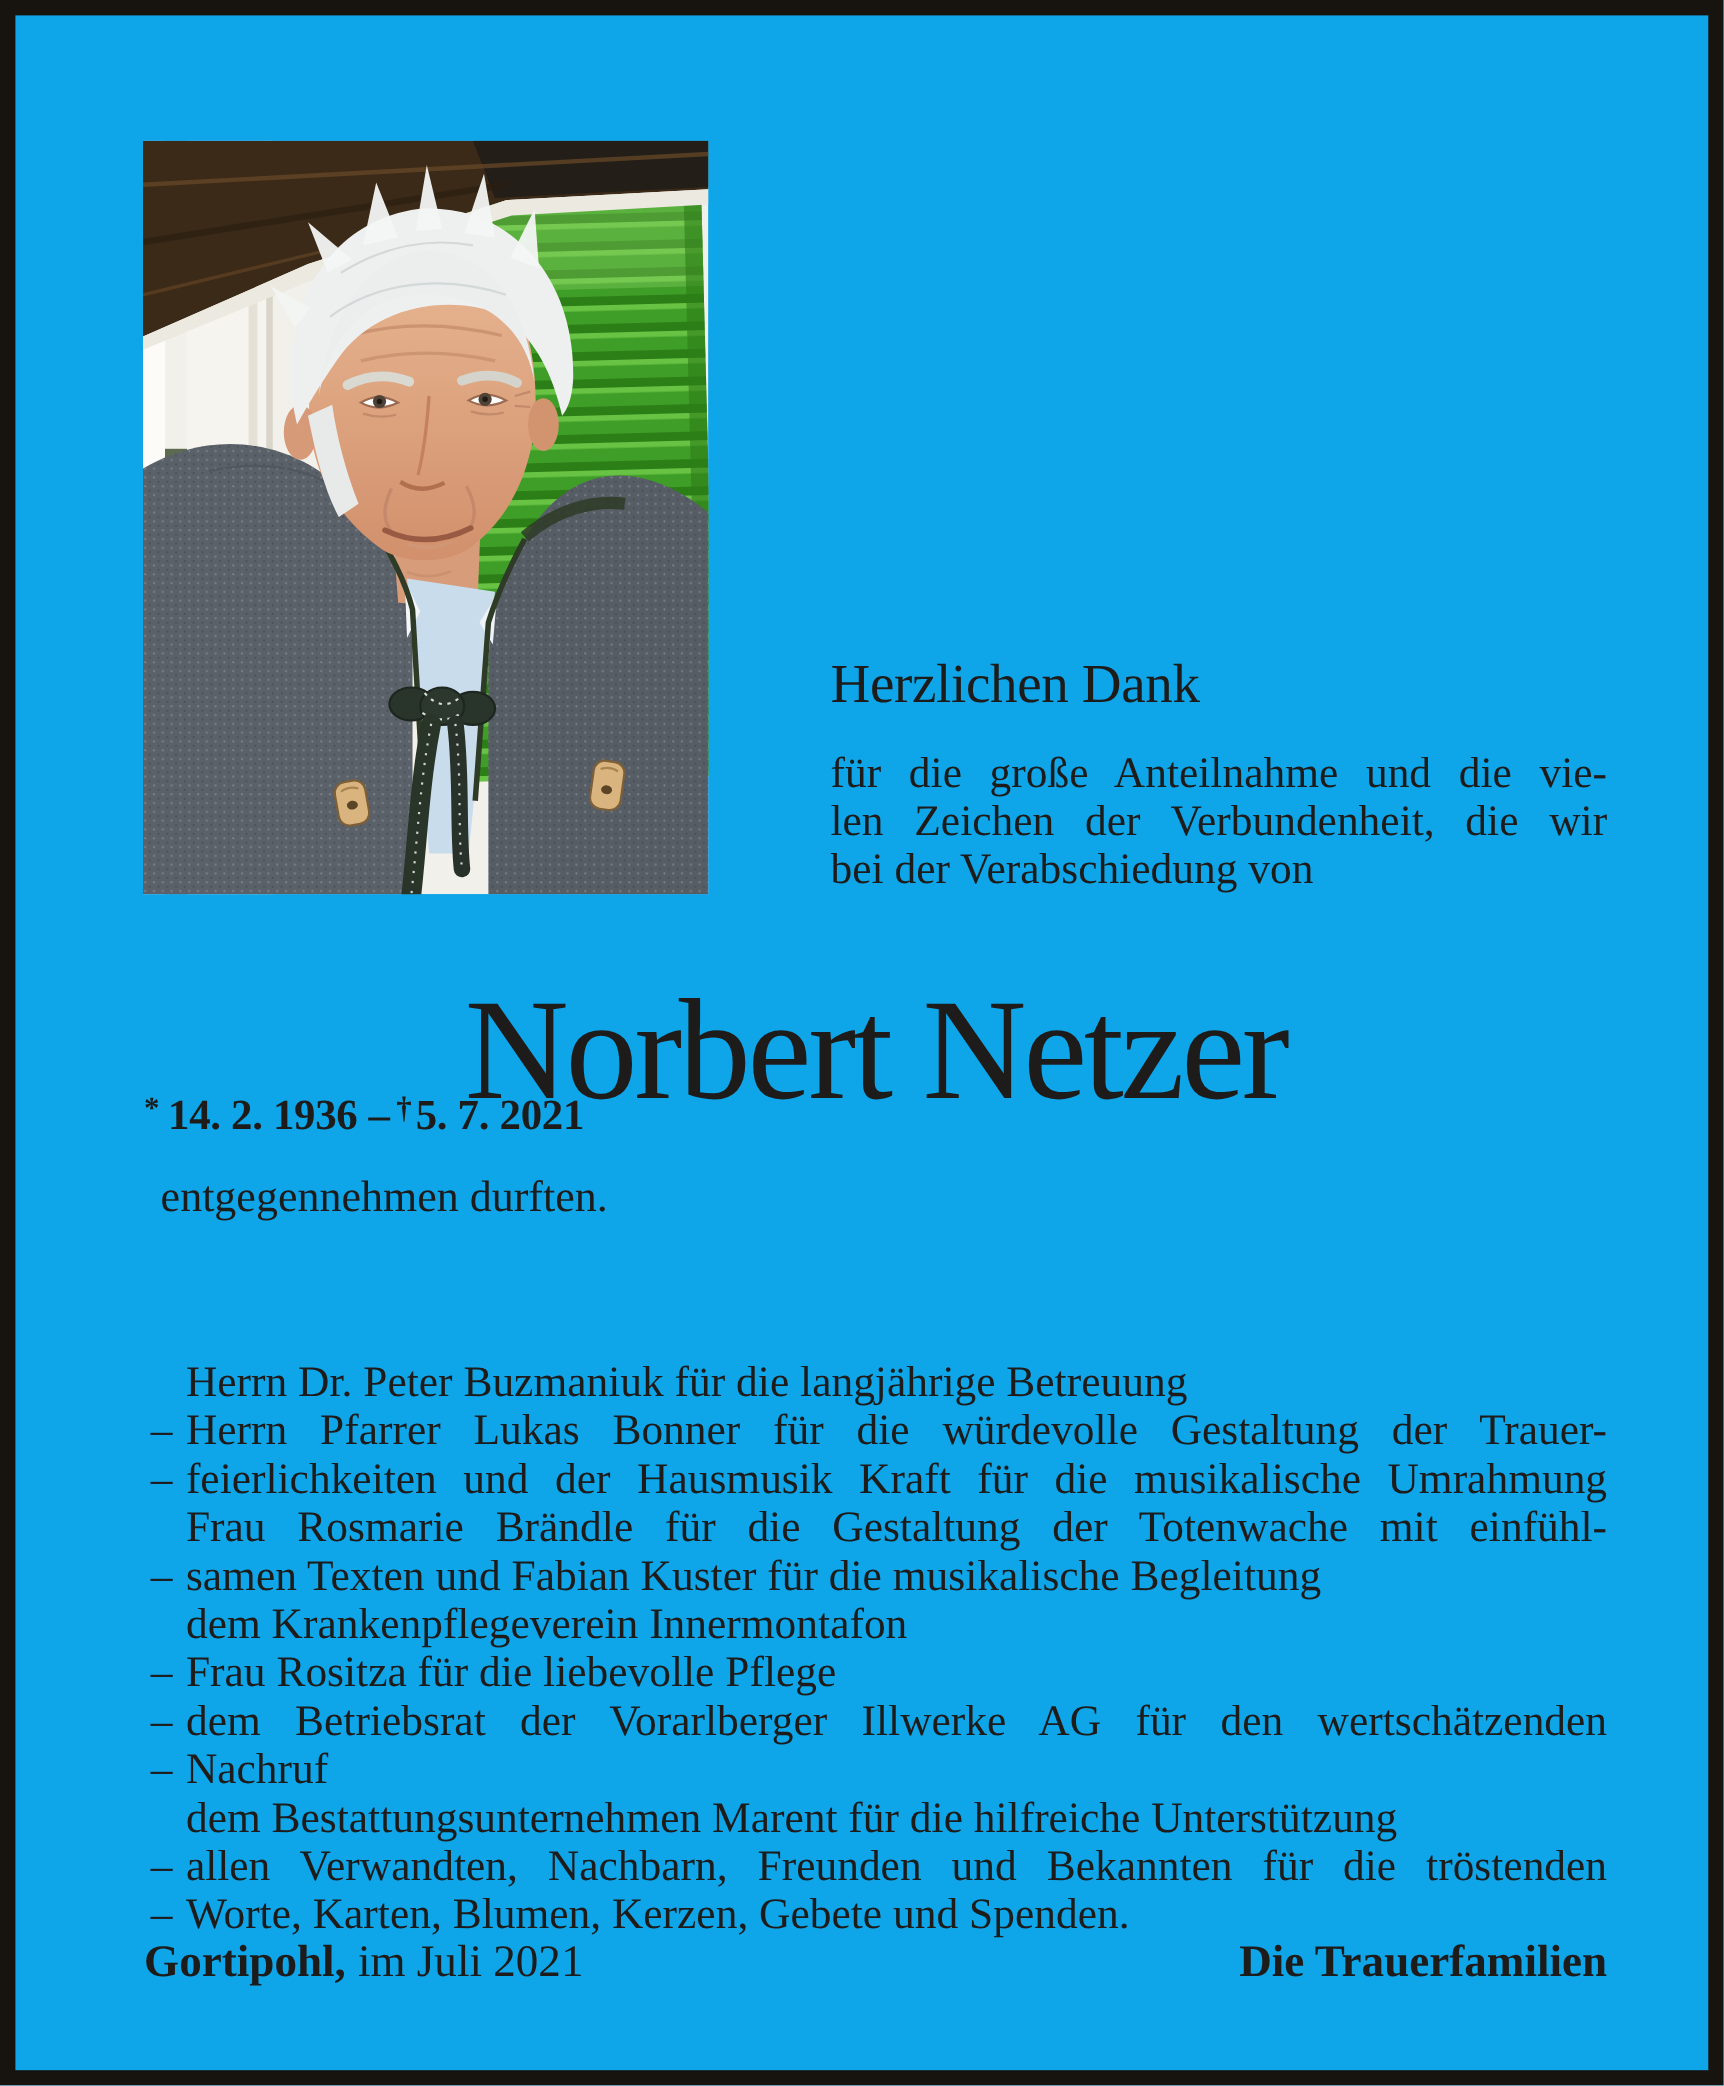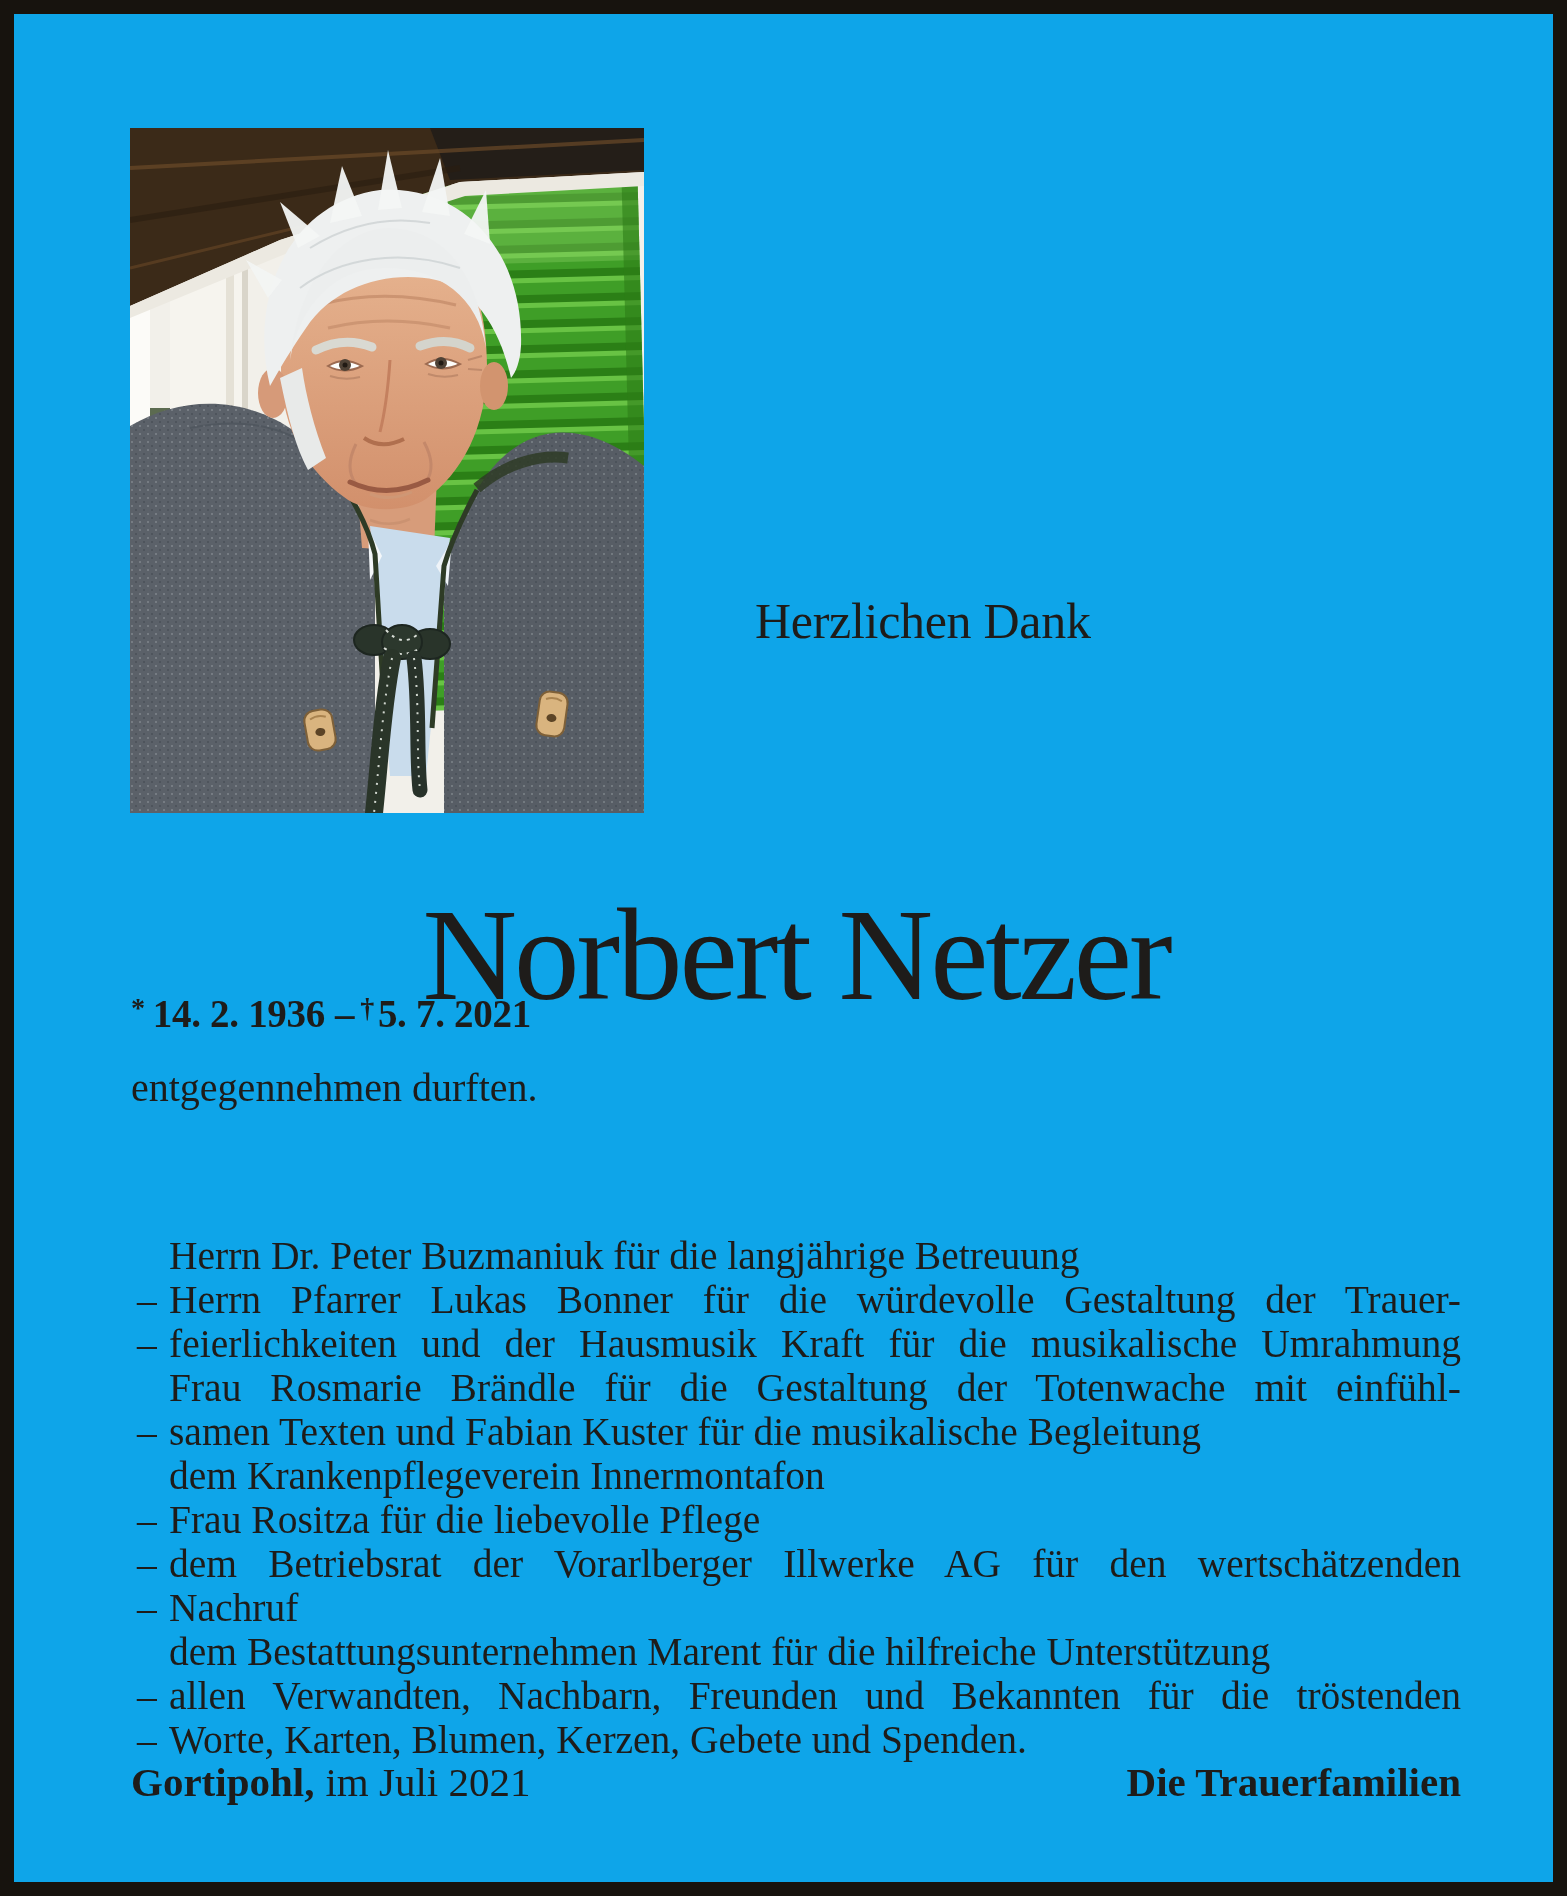--- a/index.html
+++ b/index.html
@@ -25,21 +25,21 @@
   .name{position:absolute;left:117px;top:830px;width:1330px;text-align:center;
         font-size:131px;line-height:144px;letter-spacing:-3px;white-space:nowrap;margin-top:39px;}
 
   .dates{position:absolute;left:117px;top:970px;width:1330px;text-align:left;
          font-size:39px;line-height:47px;font-weight:bold;letter-spacing:-0.3px;}
   .dates .sym{font-size:0.72em;vertical-align:0.34em;}
   .dates .sep{margin:0 6px 0 10px;}
   .dates .d2{margin-left:4px;}
   .dates .d1{margin-left:8px;}
 
-  .closing{position:absolute;left:117px;top:1052px;font-size:40px;line-height:44px;}
+  .closing{position:absolute;left:132px;top:1052px;font-size:40px;line-height:44px;}
   .thanks-heading{position:absolute;left:117px;top:1142px;font-size:40px;line-height:44px;}
 
   .thanks-list{position:absolute;left:117px;top:1204px;width:1330px;font-size:39.5px;line-height:44px;margin-top:16px;}
   .li{position:relative;}
   .li .line{padding-left:38px;white-space:nowrap;}
   .li .line.j{white-space:normal;text-align:justify;text-align-last:justify;}
   .li .dash{position:absolute;left:6px;padding:0;}
 
   .footer{position:absolute;left:117px;top:1744px;width:1330px;font-size:41px;line-height:49px;
           display:flex;justify-content:space-between;align-items:baseline;gap:28px;}
@@ -180,20 +180,25 @@
         <g transform="translate(422,586) rotate(8)">
           <rect x="-14" y="-22" width="28" height="44" rx="10" fill="#d9b47f" stroke="#7e6038" stroke-width="2"></rect>
           <ellipse cx="0" cy="4" rx="5" ry="4" fill="#5c4426"></ellipse>
           <path d="M-8,-14 Q0,-18 8,-14" stroke="#a9834f" stroke-width="2" fill="none"></path>
         </g>
       </g>
     </svg>
   </div>
 
   <div class="title">Herzlichen Dank</div>
+  <div class="intro">
+      <div class="line j">für die große Anteilnahme und die vie-</div>
+      <div class="line j">len Zeichen der Verbundenheit, die wir</div>
+      <div class="line">bei der Verabschiedung von</div>
+    </div>
 
   <div class="name">Norbert Netzer</div>
   <div class="dates">
     <span class="sym">*</span><span class="d1">14. 2. 1936</span><span class="sep">–</span><span class="sym">†</span><span class="d2">5. 7. 2021</span>
   </div>
 
   <div class="closing">entgegennehmen durften.</div>
   <div class="thanks-list">
       <div class="li">
         <div class="line">Herrn Dr. Peter Buzmaniuk für die langjährige Betreuung</div>

